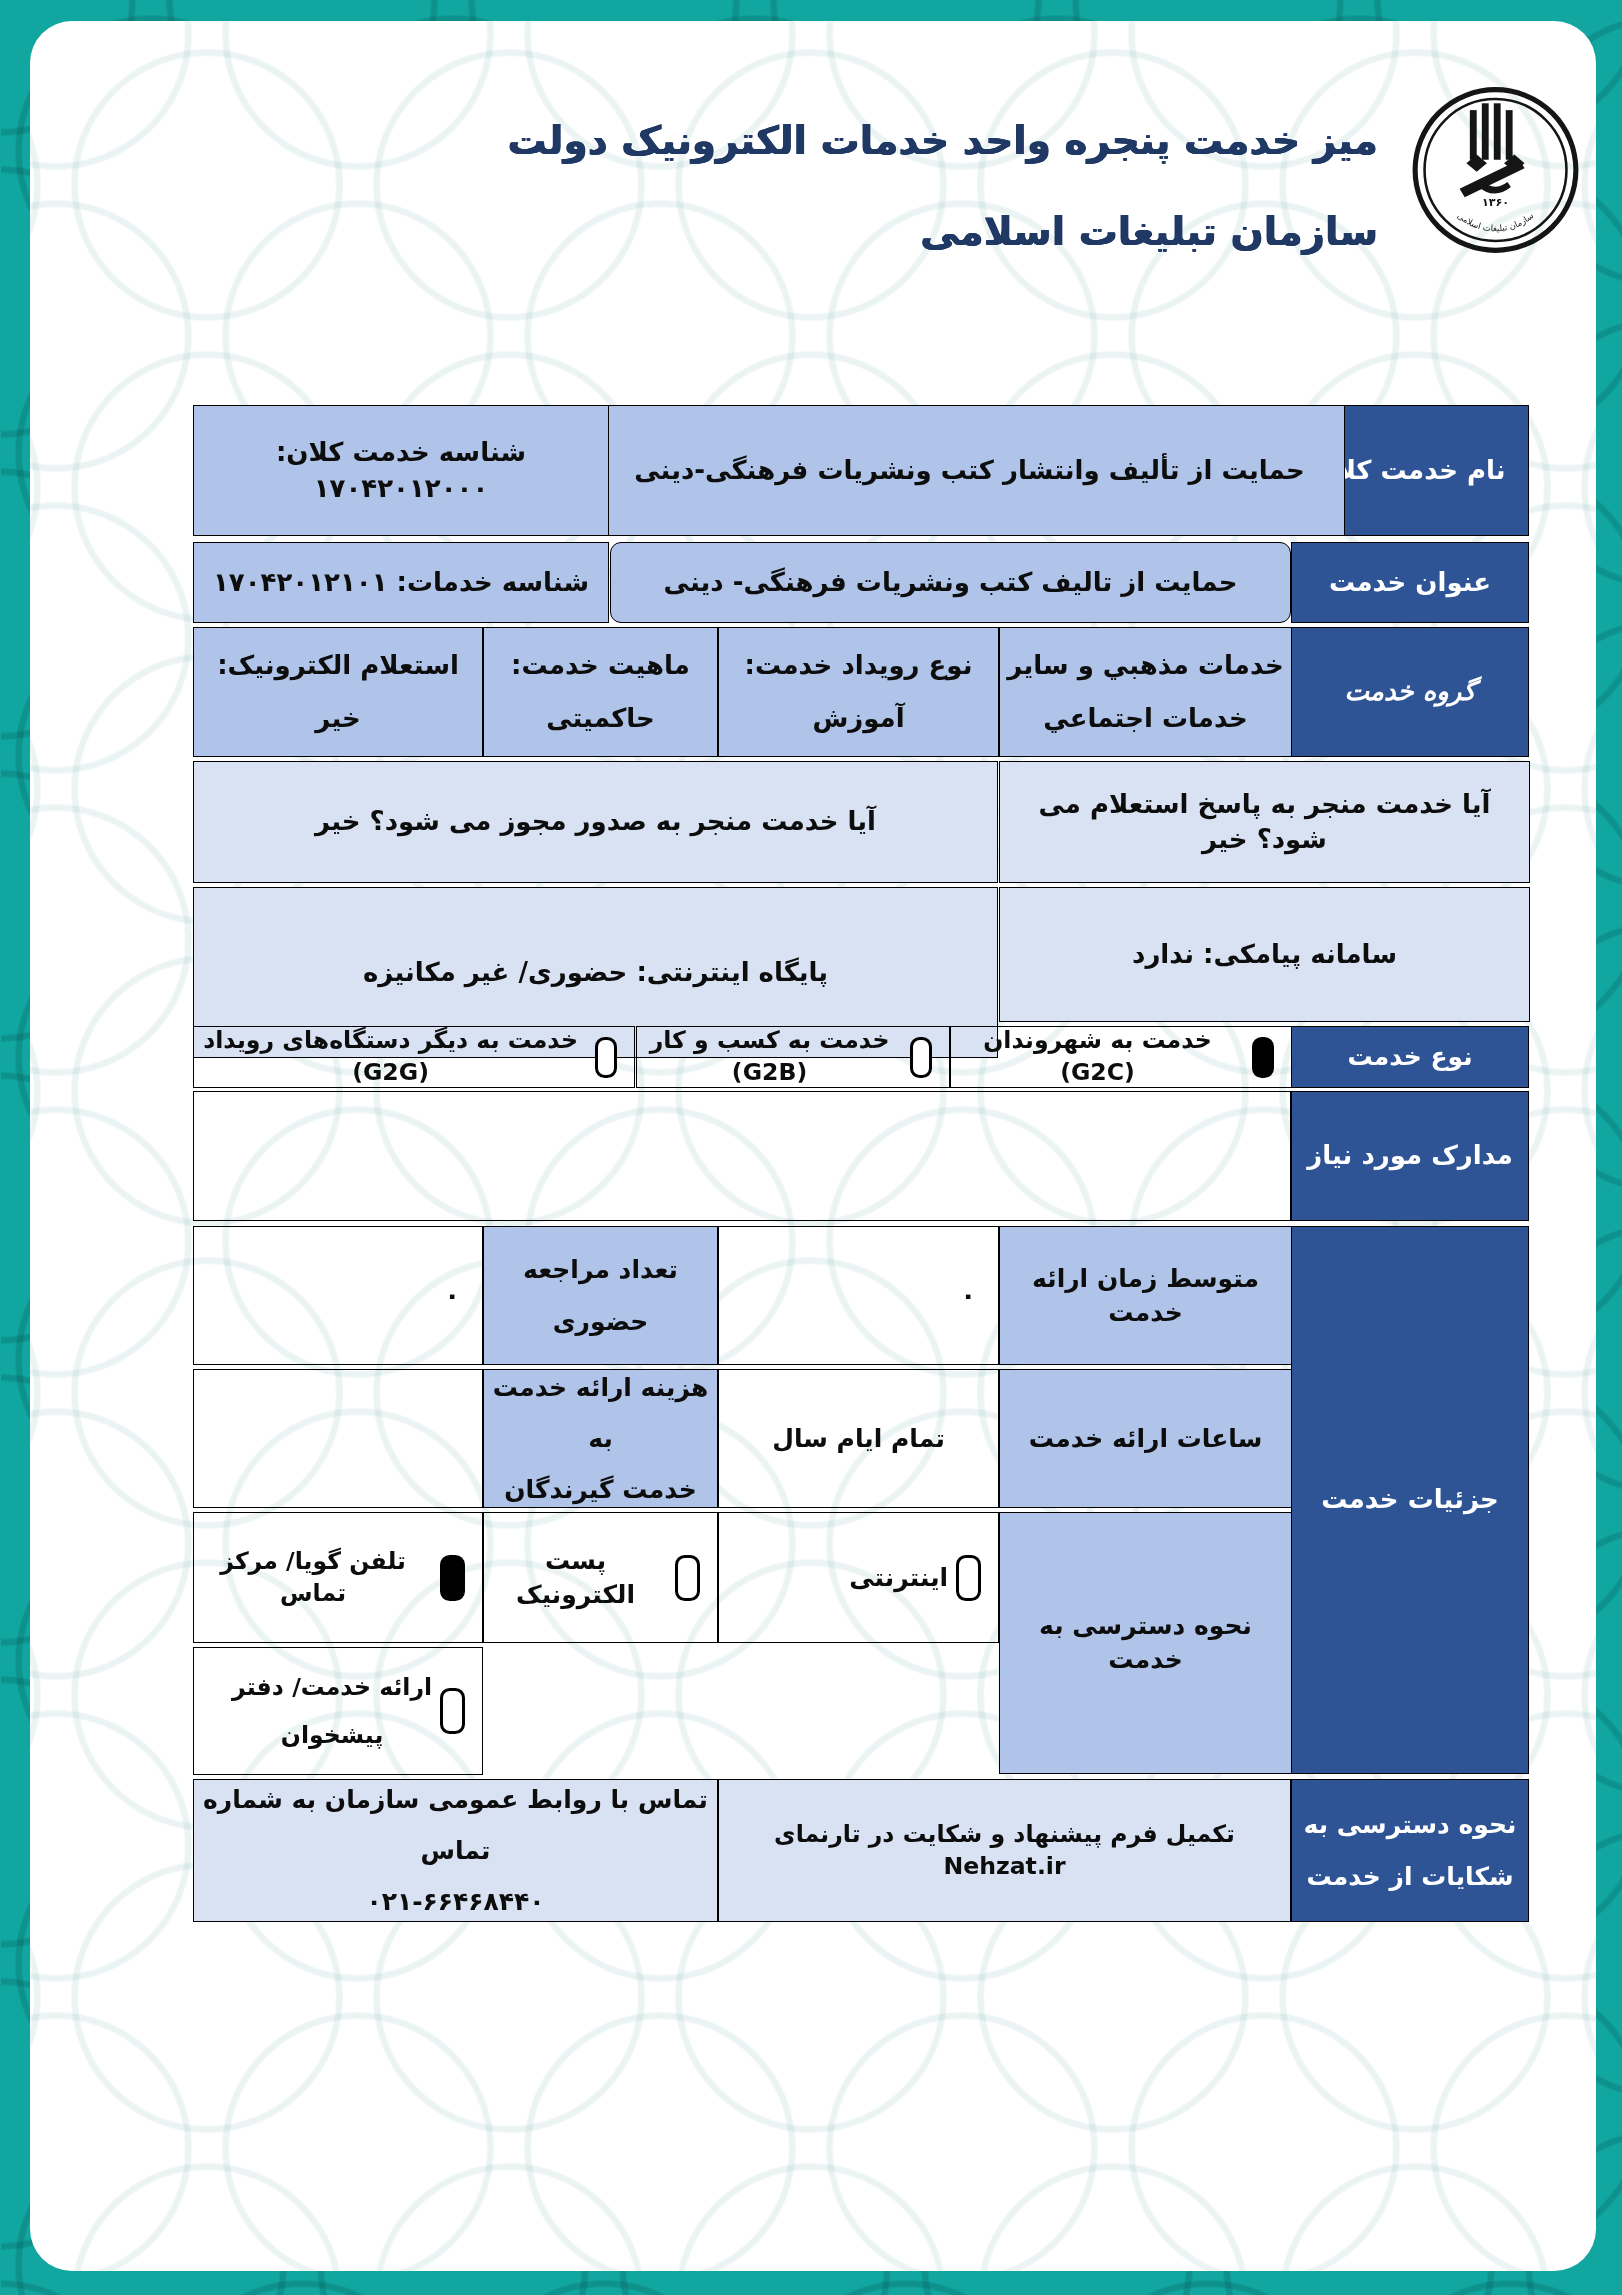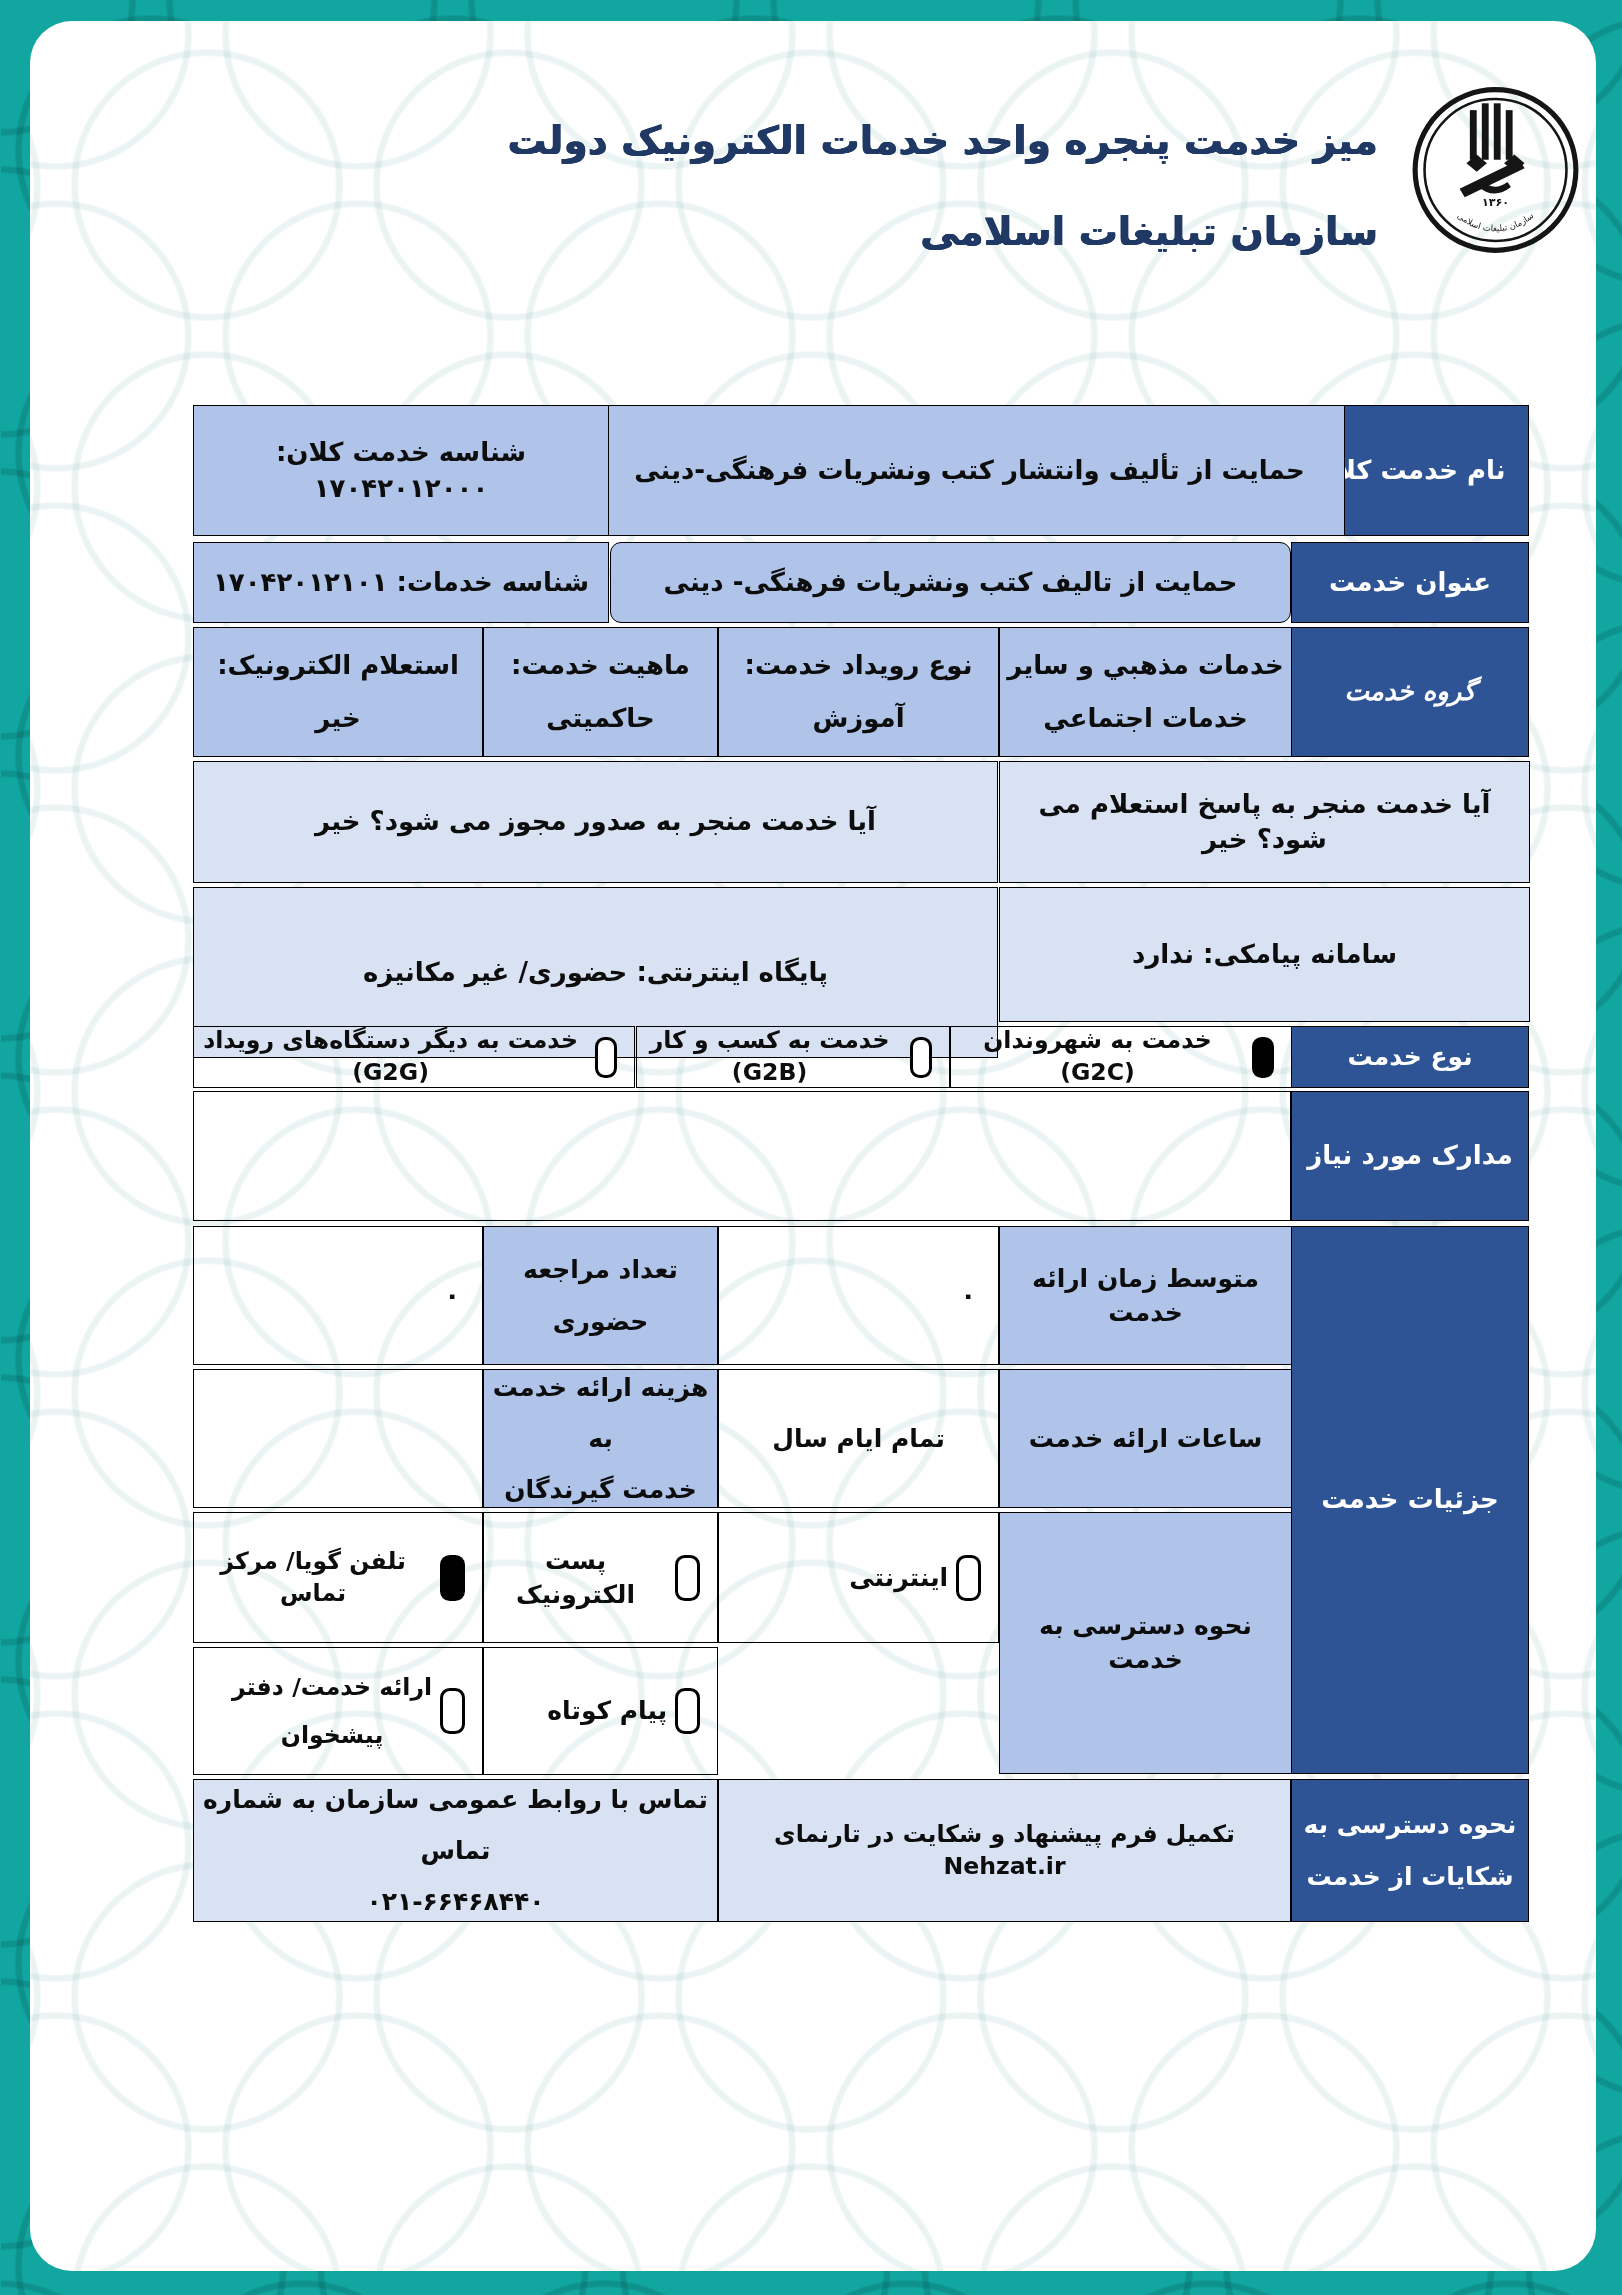--- a/index.html
+++ b/index.html
@@ -152,24 +152,20 @@
   </div>
   <div class="cell plain f38 start" style="left:483px;top:1512px;width:235px;height:131px;">
     <span class="cb cb-lg"></span>
     <span>پست الکترونیک</span>
   </div>
   <div class="cell plain f36 start" style="left:193px;top:1512px;width:290px;height:131px;">
     <span class="cb cb-lg checked"></span>
     <span>تلفن گویا/ مرکز تماس</span>
   </div>
 
-  <div class="cell plain f38 start" style="left:483px;top:1647px;width:235px;height:128px;">
-    <span class="cb cb-lg"></span>
-    <span>پیام کوتاه</span>
-  </div>
   <div class="cell plain f36 start" style="left:193px;top:1647px;width:290px;height:128px;">
     <span class="cb cb-lg"></span>
     <span class="pre">ارائه خدمت/ دفتر
 پیشخوان</span>
   </div>
 
   <div class="cell dark pre f38" style="left:1291px;top:1779px;width:238px;height:143px;">نحوه دسترسی به
 شکایات از خدمت</div>
   <div class="cell pale f36" style="left:718px;top:1779px;width:573px;height:143px;">تکمیل فرم پیشنهاد و شکایت در تارنمای Nehzat.ir</div>
   <div class="cell pale pre f38" style="left:193px;top:1779px;width:525px;height:143px;">تماس با روابط عمومی سازمان به شماره تماس

